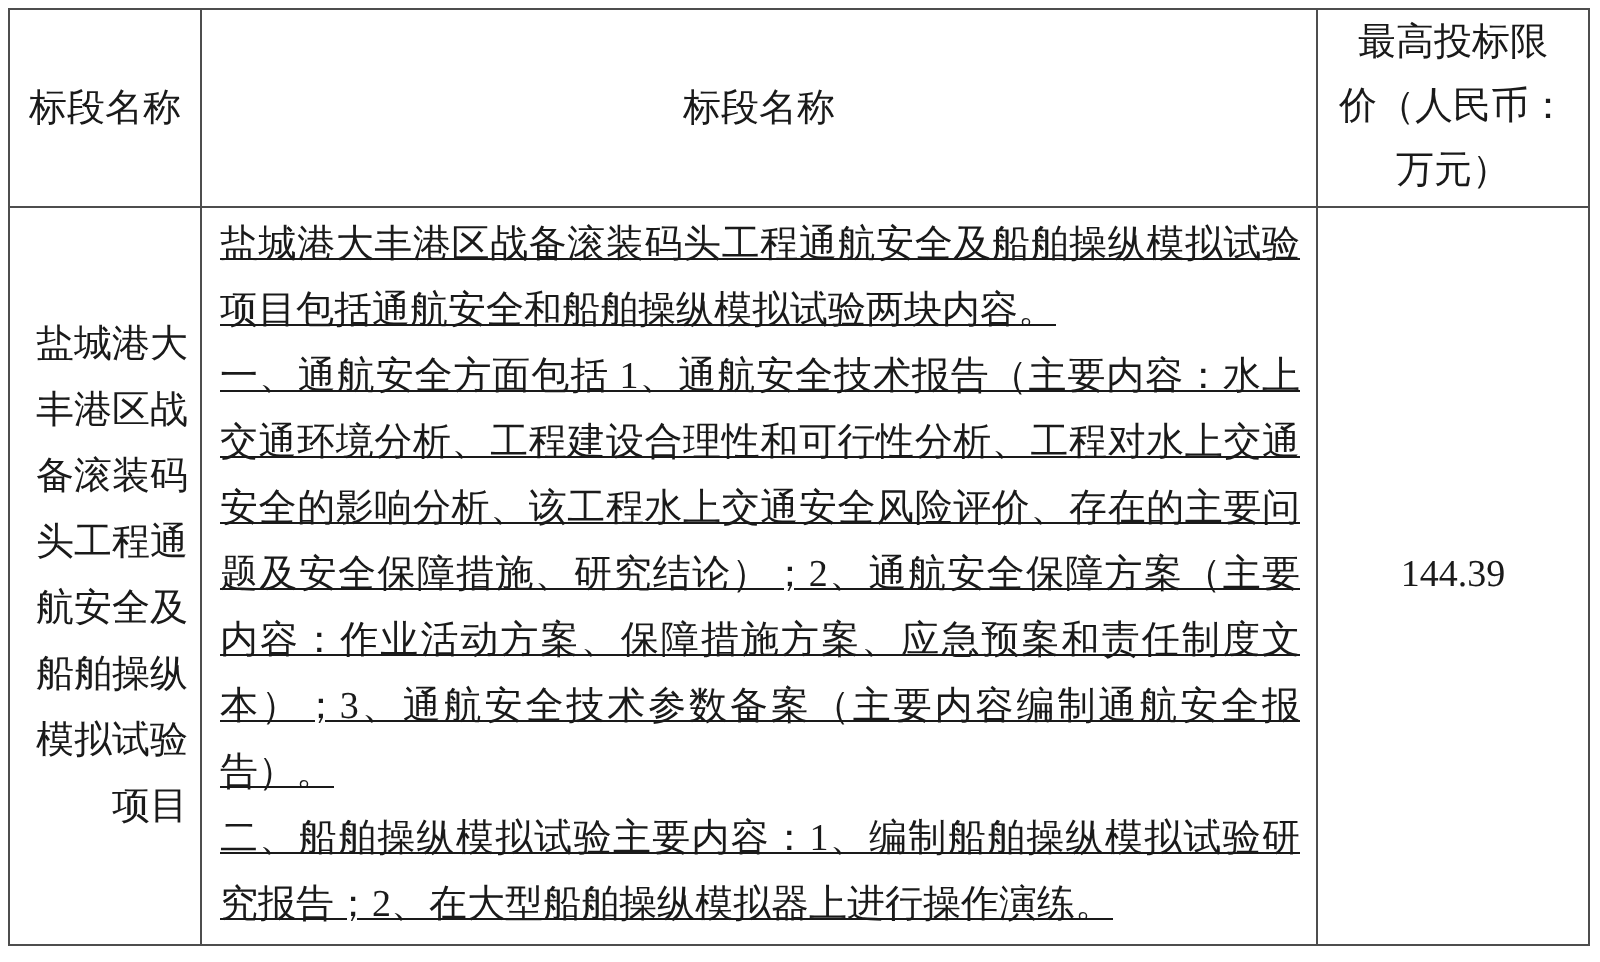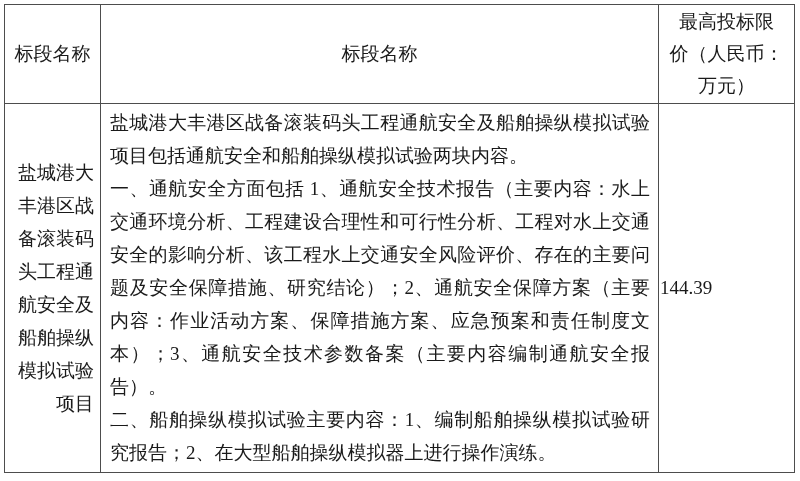--- a/index.html
+++ b/index.html
@@ -56,22 +56,24 @@
     line-height: 33px;
   }
   td.cell-content {
     vertical-align: top;
     padding: 2px 8px 0 9px;
     line-height: 33px;
     text-align: justify;
   }
   td.cell-content p {
     margin: 0;
+    text-decoration: underline;
   }
   td.cell-price {
+    text-align: center;
     vertical-align: middle;
   }
 </style>
 </head>
 <body>
 
 <div class="page">
   <table class="bid-table">
     <colgroup>
       <col style="width:96px">

